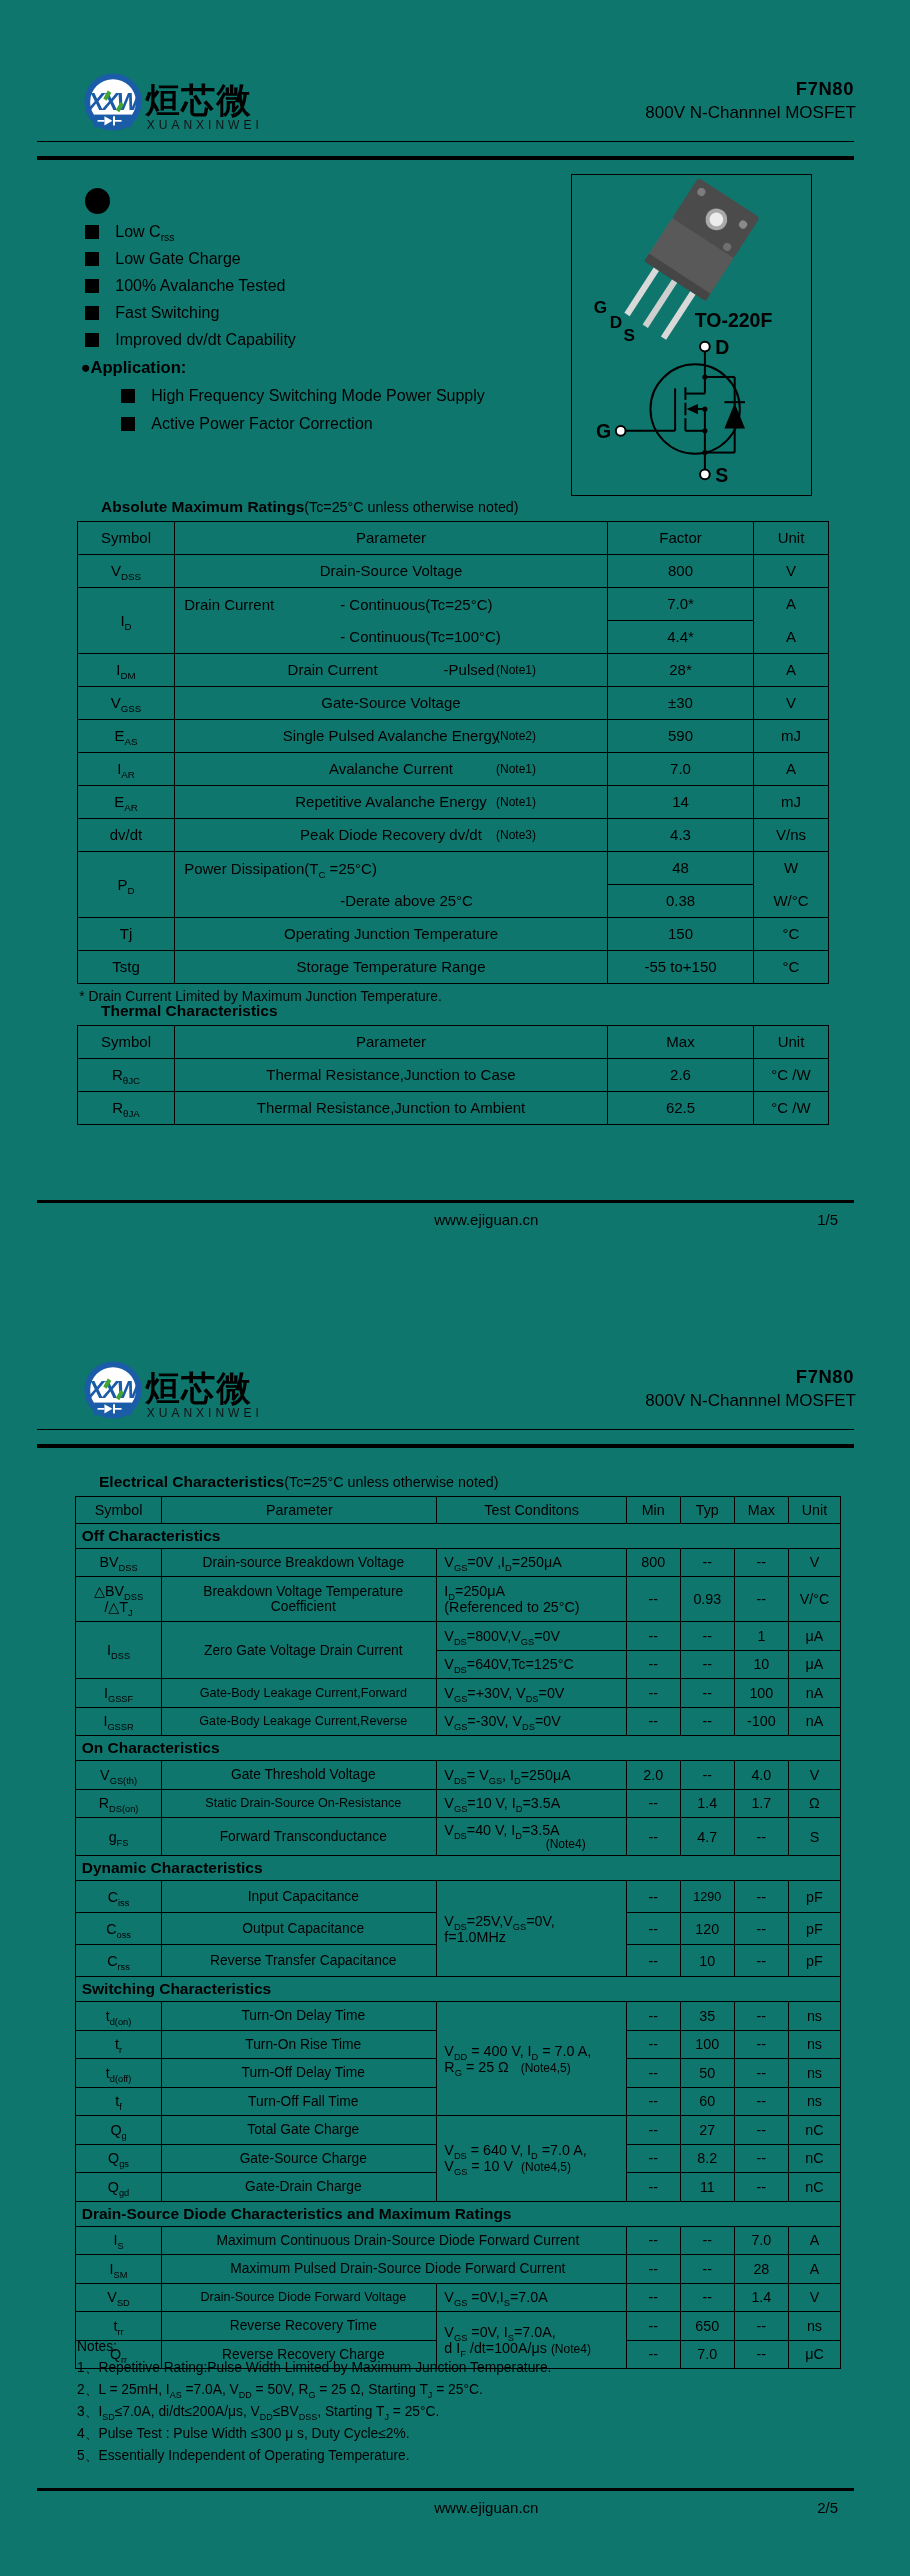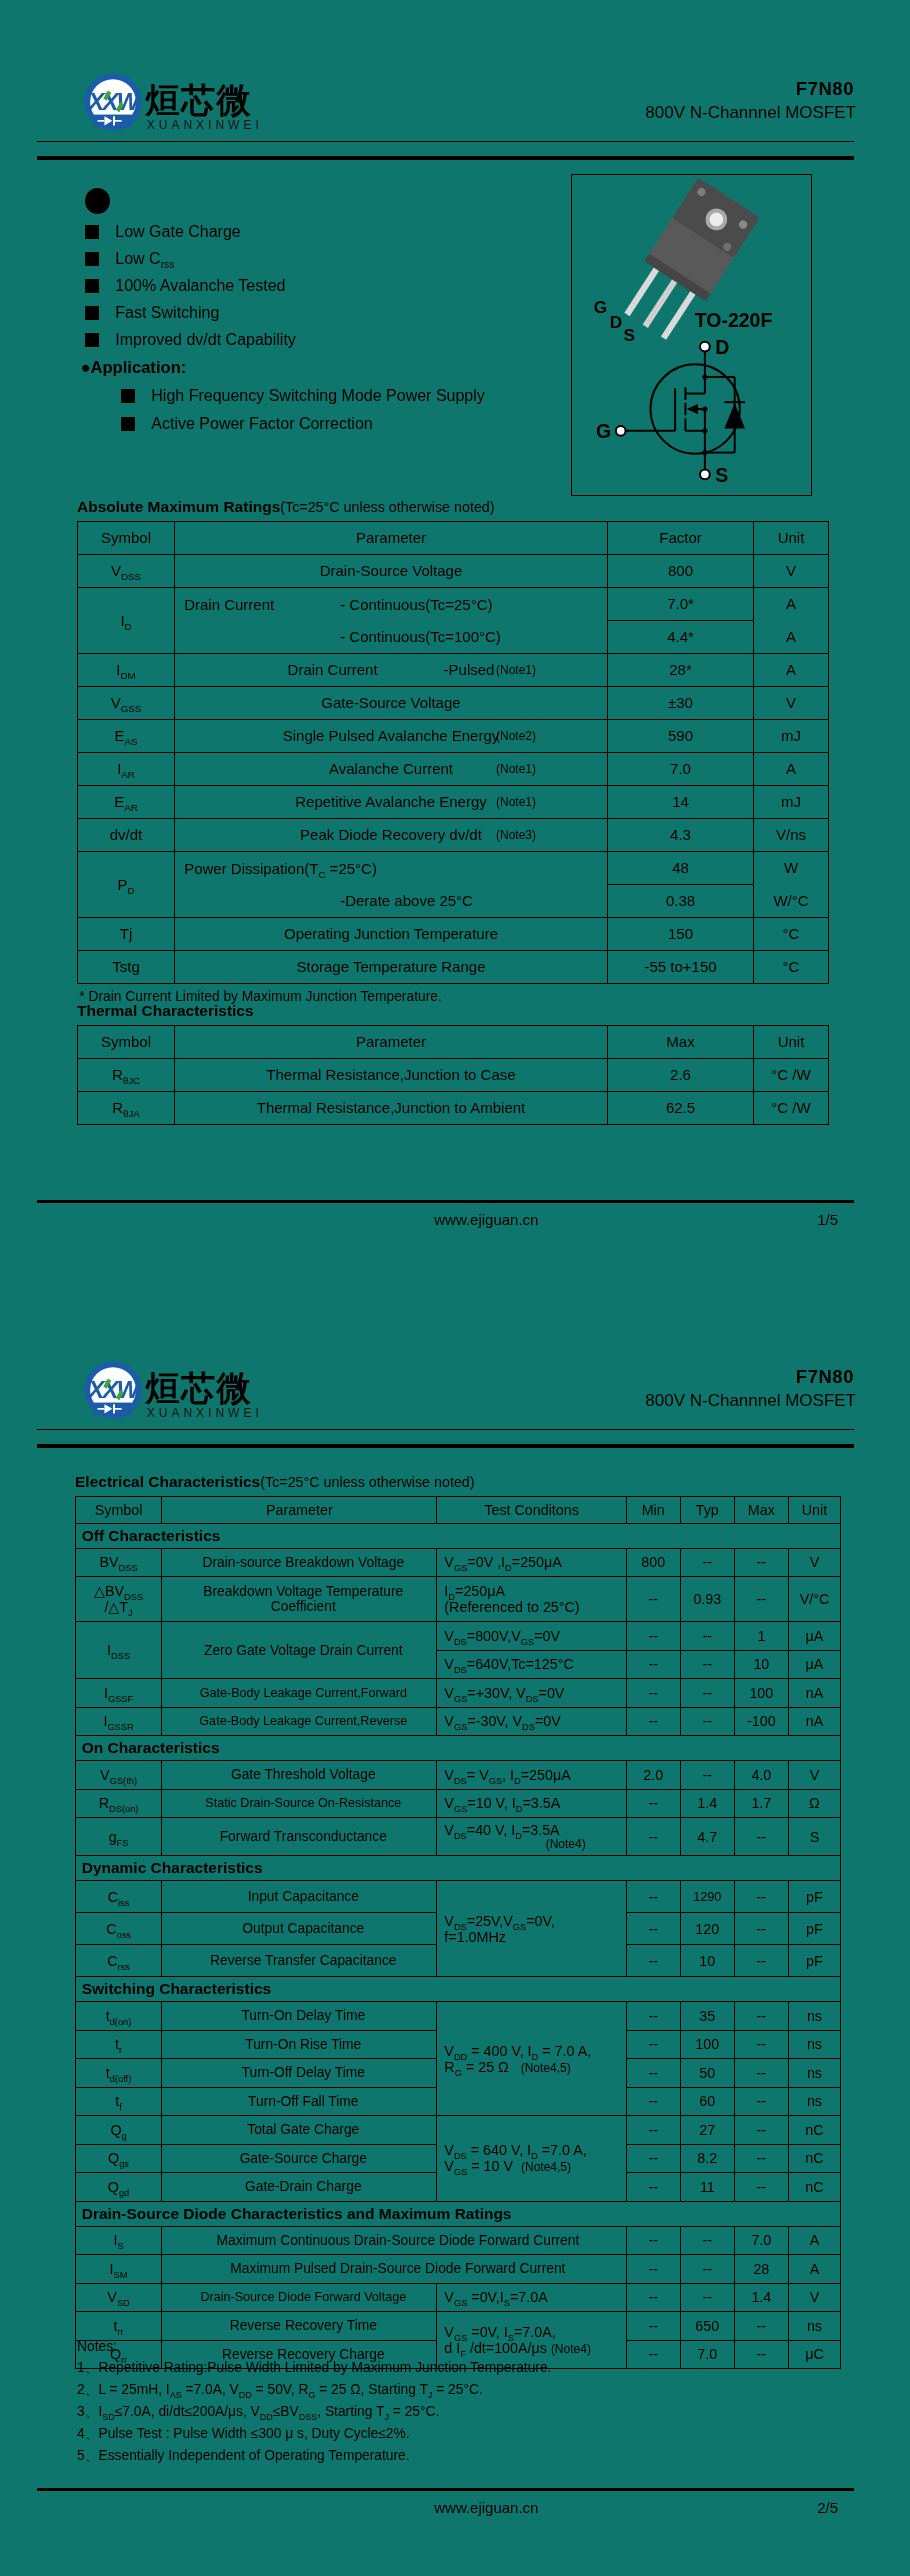--- a/index.html
+++ b/index.html
@@ -17,21 +17,21 @@
   .flist{list-style:none;margin:4.6px 0 0 0;padding:0;}
   .flist li{display:flex;align-items:center;height:27px;font-size:16px;}
   .sq{width:14.3px;height:14.3px;background:#000;display:inline-block;margin-right:16px;flex:none;}
   .apphead{height:29px;display:flex;align-items:center;font-size:16.6px;font-weight:bold;margin-left:-4.6px;}
   .alist{list-style:none;margin:0;padding:0;}
   .alist li{display:flex;align-items:center;height:27.5px;font-size:16px;padding-left:36px;}
   
   .pkgbox{position:absolute;left:571px;top:174px;width:239px;height:320px;border:1.1px solid #000;}
   
   .tblock{position:absolute;left:77px;width:751px;}
-  .ttitle{font-size:15.5px;margin-bottom:4.6px;}
+  .ttitle{font-size:15.5px;margin-bottom:4.6px;margin-left:24px;}
   .ttitle b{font-weight:bold;}
   .ttitle .tnote{font-weight:normal;font-size:14.3px;}
   table.t{border-collapse:collapse;table-layout:fixed;width:100%;}
   table.t td{border:1.1px solid #000;text-align:center;font-size:15px;height:32px;padding:0;position:relative;}
   table.t tr.hrow td{height:32px;}
   td.par{text-align:left;padding-left:9.2px;}
   td.par2{text-align:left;padding:0;}
   .ln{display:flex;align-items:center;height:32px;padding-left:9.2px;}
   .pl{display:inline-block;width:156px;flex:none;text-align:left;}
   .pnote{position:absolute;left:321px;top:50%;transform:translateY(-50%);font-size:12px;}
@@ -86,25 +86,25 @@
   <div class="pn">F7N80</div>
   <div class="pt">800V N-Channnel MOSFET</div>
   <div class="rule-thin"></div>
   <div class="rule-thick"></div>
 
   <div class="features">
     <div class="fdot"></div>
     <ul class="flist">
       <li>
           <span class="sq"></span>
-          <span>Low Gate Charge</span>
+          <span>Low C<sub>rss</sub></span>
         </li>
       <li>
           <span class="sq"></span>
-          <span>Low C<sub>rss</sub></span>
+          <span>Low Gate Charge</span>
         </li>
       <li>
           <span class="sq"></span>
           <span>100% Avalanche Tested</span>
         </li>
       <li>
           <span class="sq"></span>
           <span>Fast Switching</span>
         </li>
       <li>

